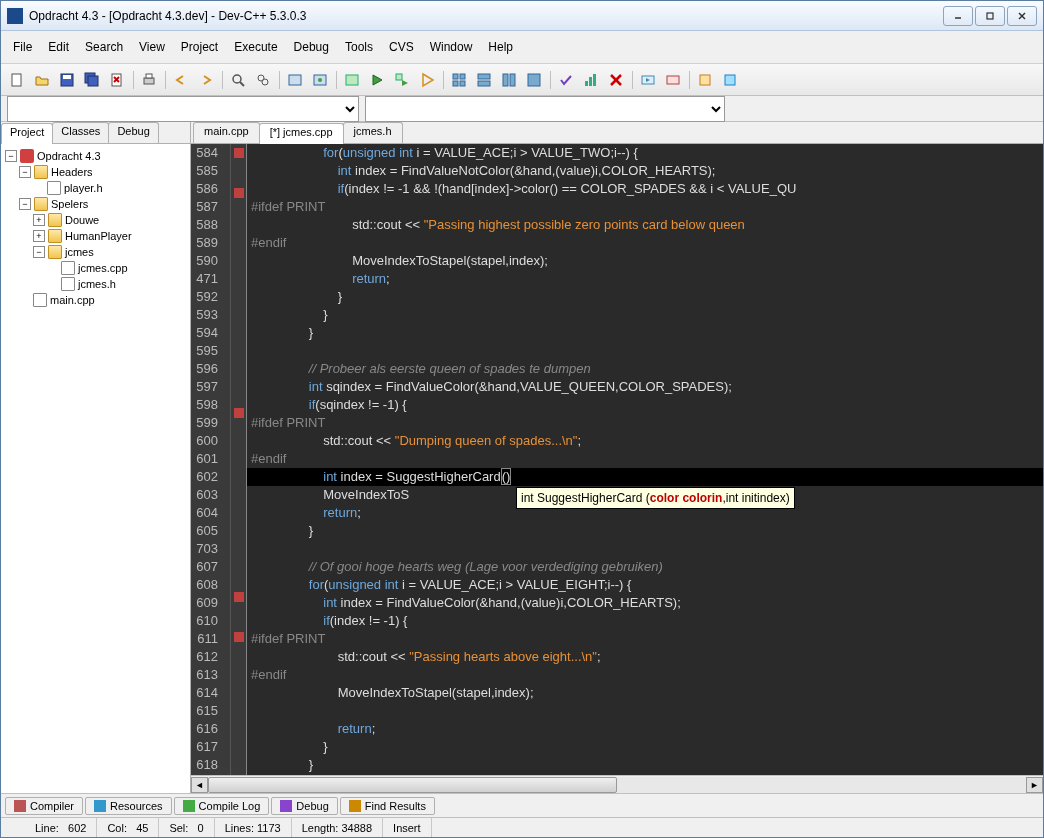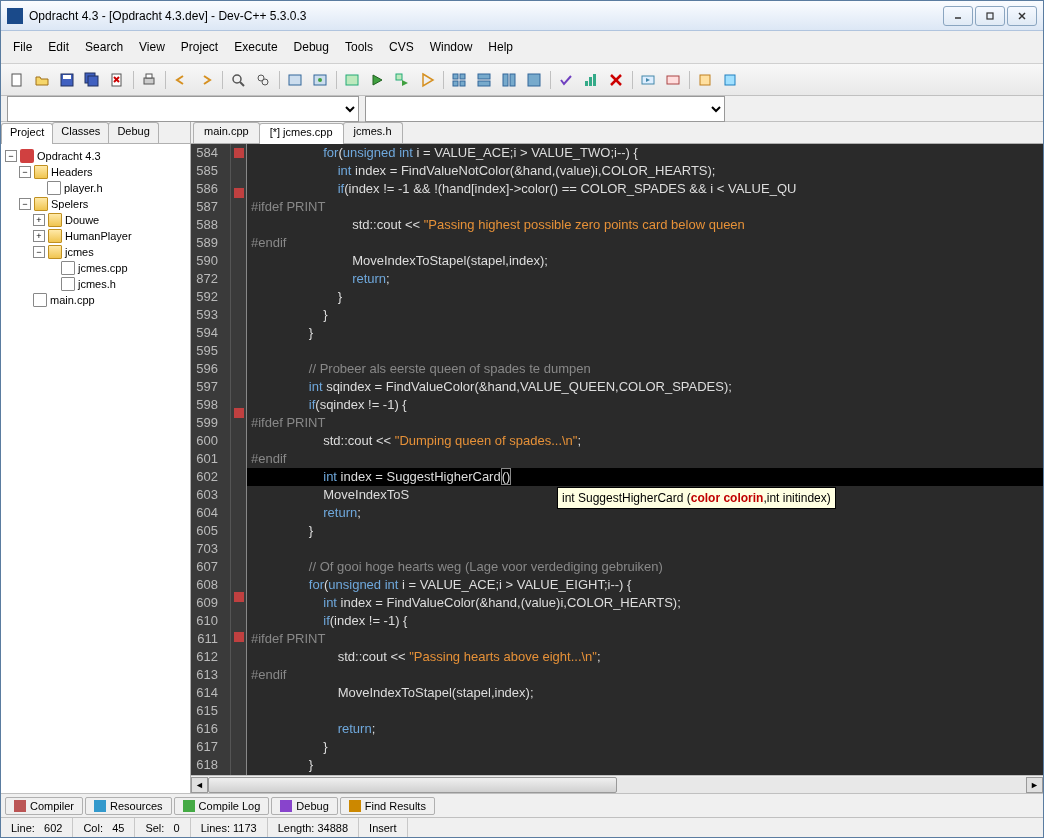--- a/index.html
+++ b/index.html
@@ -49,37 +49,37 @@
 
 .editor { flex: 1; display: flex; overflow: hidden; background: #2a2a2a; font-family: "Consolas", "Courier New", monospace; font-size: 13px; position: relative; }
 .gutter { width: 40px; background: #3a3a3a; color: #bbb; text-align: right; padding-right: 12px; line-height: 18px; flex-shrink: 0; border-right: 1px solid #555; }
 .gutter-line { height: 18px; }
 .fold-col { width: 16px; background: #3a3a3a; flex-shrink: 0; border-right: 1px solid #888; }
 .fold-mark { width: 10px; height: 10px; background: #c04040; margin: 4px auto; cursor: pointer; }
 .code { flex: 1; overflow: hidden; line-height: 18px; white-space: pre; color: #ddd; position: relative; }
 .code-line { height: 18px; padding-left: 4px; }
 .kw { color: #6fa8dc; }
 .str { color: #e69138; }
-.cmt { color: #888; }
+.cmt { color: #888; font-style: italic; }
 .pp { color: #888; }
 .current-line { background: #000; }
-.tooltip-box { position: absolute; background: #ffffe1; border: 1px solid #000; padding: 1px 4px; font-size: 12px; color: #000; font-family: "Consolas", monospace; white-space: nowrap; margin-left: 41px; }
+.tooltip-box { position: absolute; background: #ffffe1; border: 1px solid #000; padding: 1px 4px; font-size: 12px; color: #000; font-family: "Consolas", monospace; white-space: nowrap; }
 .tooltip-box .red { color: #c00000; font-weight: bold; }
 .caret-fn { border: 1px solid #888; }
 
 .hscroll { height: 18px; background: #f0f0f0; border-top: 1px solid #c0c0c0; display: flex; align-items: center; }
 .hscroll-track { flex: 1; height: 16px; background: #e8e8e8; position: relative; margin: 0 17px; }
 .hscroll-thumb { position: absolute; left: 0; width: 50%; height: 100%; background: linear-gradient(#f0f0f0,#d0d0d0); border: 1px solid #999; border-radius: 2px; }
 .hscroll-btn { width: 17px; height: 16px; background: #e0e0e0; border: 1px solid #999; position: absolute; display:flex; align-items:center; justify-content:center; font-size:9px; }
 
 .bottom-tabs { height: 24px; background: #f0f0f0; border-top: 1px solid #c0c0c0; display: flex; align-items: center; padding: 0 4px; }
 .bottom-tab { padding: 2px 8px; font-size: 11px; border: 1px solid #b0b0b0; background: #f0f0f0; margin-right: 2px; cursor: pointer; display: flex; align-items: center; gap: 4px; border-radius: 2px; }
 .bt-icon { width: 12px; height: 12px; }
 
-.statusbar { height: 20px; background: #f0f0f0; border-top: 1px solid #c0c0c0; display: flex; align-items: center; font-size: 11px; }
+.statusbar { height: 20px; background: #f0f0f0; border-top: 1px solid #c0c0c0; display: flex; align-items: center; font-size: 11px; padding-left: 24px; }
 .status-cell { padding: 0 10px; border-right: 1px solid #c8c8c8; height: 100%; display: flex; align-items: center; }
 
 svg { display: block; }
 </style>
 </head>
 <body>
 
 <div class="window">
 
   <div class="titlebar">
@@ -363,21 +363,21 @@
         </div>
       <div class="editor">
         <div class="gutter" id="gutter">
             <div class="gutter-line">584</div>
             <div class="gutter-line">585</div>
             <div class="gutter-line">586</div>
             <div class="gutter-line">587</div>
             <div class="gutter-line">588</div>
             <div class="gutter-line">589</div>
             <div class="gutter-line">590</div>
-            <div class="gutter-line">872</div>
+            <div class="gutter-line">471</div>
             <div class="gutter-line">592</div>
             <div class="gutter-line">593</div>
             <div class="gutter-line">594</div>
             <div class="gutter-line">595</div>
             <div class="gutter-line">596</div>
             <div class="gutter-line">597</div>
             <div class="gutter-line">598</div>
             <div class="gutter-line">599</div>
             <div class="gutter-line">600</div>
             <div class="gutter-line">601</div>

